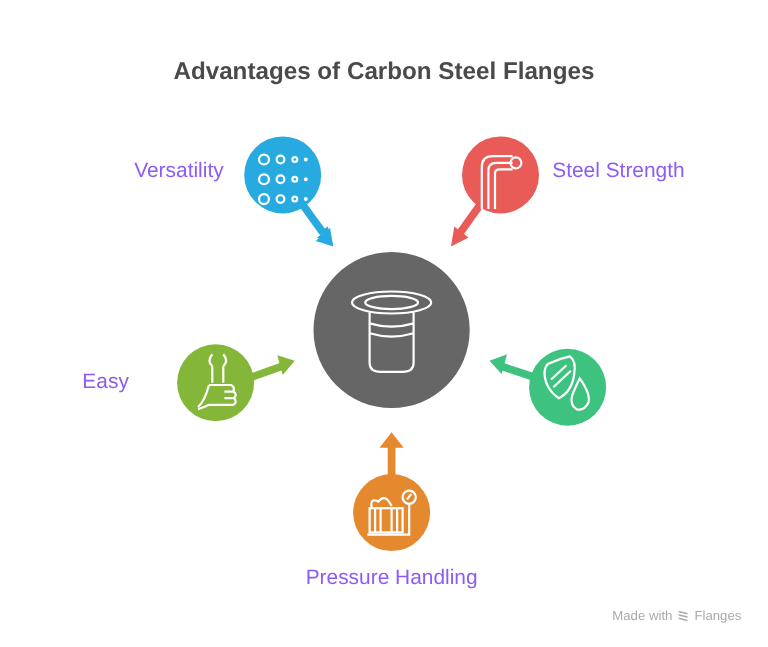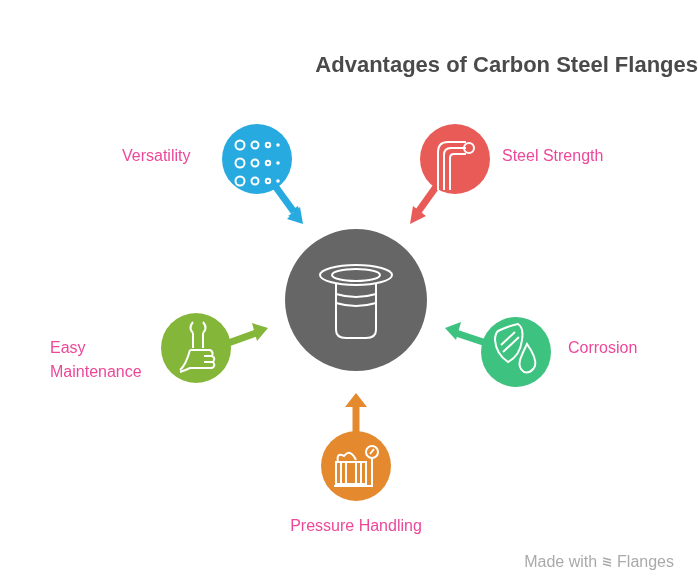--- a/index.html
+++ b/index.html
@@ -1,20 +1,20 @@
 <!DOCTYPE html>
 <html><head>
   <meta charset="utf-8">
   <style>
     html, body { margin: 0; padding: 0; background: #ffffff; }
     body { width: 698px; height: 588px; position: relative; overflow: hidden; font-family: "Liberation Sans", sans-serif; }
-    .title { position: absolute; left: 0; width: 698px; top: 52px; text-align: right; font-size: 22px; font-weight: bold; color: #4a4a4a; }
-    .label { position: absolute; font-size: 16px; color: #ec4899; line-height: 24px; }
+    .title { position: absolute; left: 0; width: 698px; top: 52px; text-align: center; font-size: 22px; font-weight: bold; color: #4a4a4a; }
+    .label { position: absolute; font-size: 19px; color: #8b5cf6; line-height: 24px; }
     .diagram { position: absolute; left: 0; top: 0; }
-    .watermark { position: absolute; right: 24px; top: 553px; font-size: 16px; color: #aaaaaa; display: flex; align-items: center; gap: 4px; }
+    .watermark { position: absolute; right: 24px; top: 553px; font-size: 12px; color: #aaaaaa; display: flex; align-items: center; gap: 4px; }
   </style>
 </head>
 <body>
 
 <div class="title">Advantages of Carbon Steel Flanges</div>
 
 <svg class="diagram" width="698" height="588" viewBox="0 0 698 588">
 
   <g>
     <circle cx="356" cy="300" r="71" fill="#666666"></circle>
@@ -91,26 +91,24 @@
       <path d="M338 462 Q336 452 344 456 Q350 448 356 460"></path>
       <circle cx="372" cy="452" r="6"></circle>
       <path d="M370 454 L374 449"></path>
       <path d="M372 458 V486 H334"></path>
     </g>
   </g>
 </svg>
 
 <div class="label" style="left:122px; top:144px;">Versatility</div>
 <div class="label" style="left:502px; top:144px;">Steel Strength</div>
-<div class="label" style="left:50px; top:336px; width:92px; text-align:left;">
+<div class="label" style="left:50px; top:336px; width:92px; text-align:center;">
   <div>Easy</div>
-  <div>Maintenance</div>
 </div>
 <div class="label" style="left:568px; top:336px;">
-  <div>Corrosion</div>
 </div>
 <div class="label" style="left:0; width:712px; top:514px; text-align:center;">Pressure Handling</div>
 
 <div class="watermark">
   <span>Made with</span>
   <svg width="12" height="12" viewBox="0 0 12 12">
     <path d="M2 2 L10 4 M2 5 L10 7 M2 8 L10 10" stroke="#aaaaaa" stroke-width="1.4" fill="none"></path>
   </svg>
   <span>Flanges</span>
 </div>

